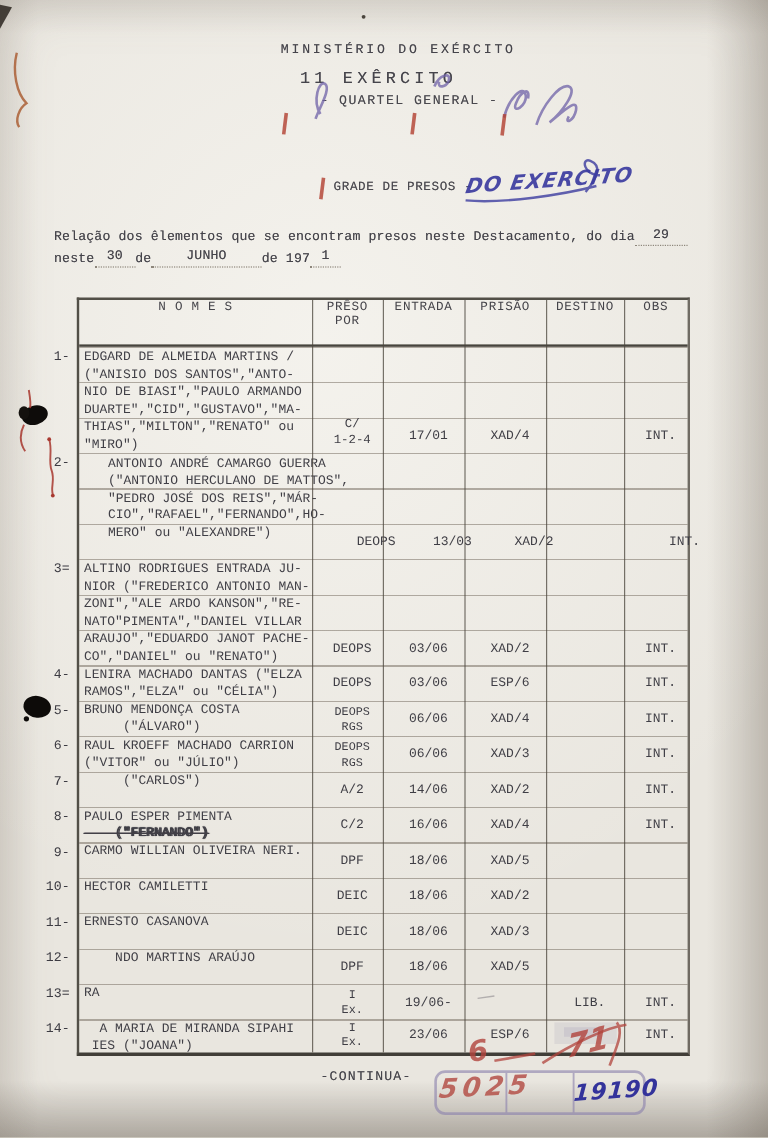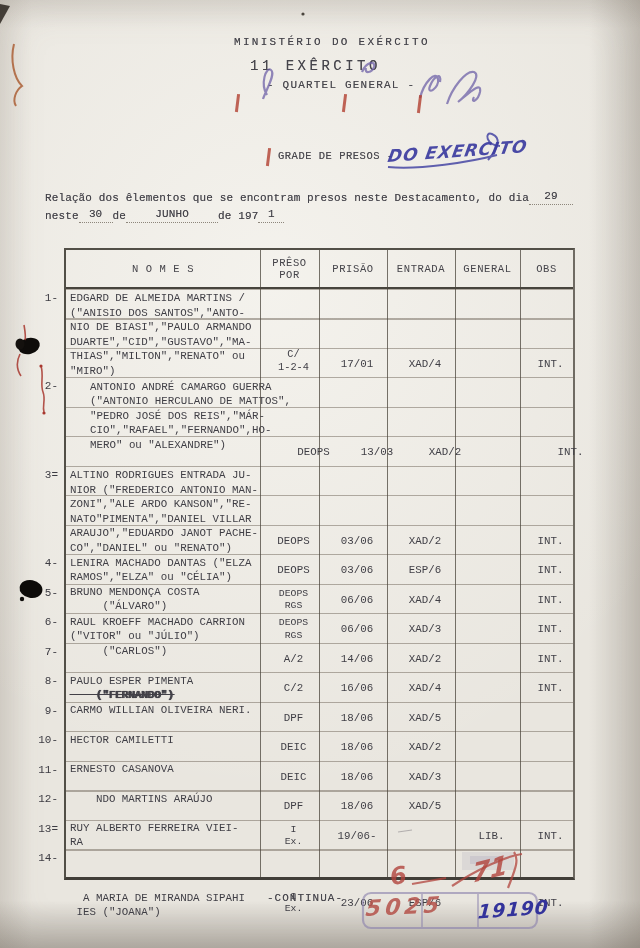--- a/index.html
+++ b/index.html
@@ -24,21 +24,21 @@
   .intro1{left:45px;top:192px}
   .intro2{left:45px;top:210px}
   .fill{display:inline-block;border-bottom:1.5px dotted #8d867b;text-align:center;vertical-align:baseline}
   .fill b{display:inline-block;transform:translateY(-2px);font-weight:normal}
   
   .tbl{position:absolute;left:64px;top:248px;width:507px;height:627px;box-sizing:content-box;
        border-top:2px solid #524f47;border-left:2px solid #524f47;
        border-right:2px solid rgba(80,75,66,.8);border-bottom:3px solid #413e38}
   .vline{position:absolute;top:0;bottom:0;width:1px;background:rgba(75,70,60,.75);z-index:3}
   .hrow{display:flex;height:37px;border-bottom:2px solid #47443d;position:relative;z-index:2}
-  .hcell{display:flex;flex-direction:column;justify-content:center;align-items:center;
+  .hcell{display:flex;flex-direction:column;justify-content:flex-start;align-items:center;
          font-size:10.5px;letter-spacing:.6px;color:#45444a;line-height:12px}
   .tbody{position:relative;
          background:repeating-linear-gradient(to bottom, rgba(110,100,88,.5) 0 1px, rgba(0,0,0,0) 1px 29.5px)}
   .erow{display:flex;position:relative}
   .ncell{padding:2px 0 0 4px;font-size:10.8px;line-height:14.55px;overflow:visible;flex:none}
   .one .ncell{line-height:14.1px;padding-top:1px}
   .nline{white-space:pre}
   .smudge{text-shadow:.9px 0 0 currentColor,-.5px 0 0 currentColor,0 0 1.2px rgba(60,58,66,.9);
           text-decoration:line-through;text-decoration-color:rgba(70,66,74,.45)}
   .dcell{position:relative;flex:none}
@@ -87,27 +87,27 @@
       <div class="vline" style="left: 454px;"></div>
       <div class="hrow">
         <div class="hcell" style="width: 194px;">
           <div>N O M E S</div>
         </div>
         <div class="hcell" style="width: 59px;">
           <div>PRÊSO</div>
           <div>POR</div>
         </div>
         <div class="hcell" style="width: 68px;">
+          <div>ENTRADA</div>
+        </div>
+        <div class="hcell" style="width: 68px;">
           <div>PRISÃO</div>
         </div>
-        <div class="hcell" style="width: 68px;">
-          <div>ENTRADA</div>
-        </div>
         <div class="hcell" style="width: 65px;">
-          <div>GENERAL</div>
+          <div>DESTINO</div>
         </div>
         <div class="hcell" style="width: 53px;">
           <div>OBS</div>
         </div>
       </div>
       <div class="tbody" style="height: 590px;">
         <div class="erow" style="height: 88.5px;">
           <div class="ncell" style="width: 194px;">
             <div class="nline">EDGARD DE ALMEIDA MARTINS /</div>
             <div class="nline">("ANISIO DOS SANTOS","ANTO-</div>
@@ -328,38 +328,37 @@
             <div class="dval"><div>18/06</div></div>
           </div>
           <div class="dcell" style="width: 68px;">
             <div class="dval"><div>XAD/5</div></div>
           </div>
           <div class="dcell" style="width: 65px;"></div>
           <div class="dcell" style="width: 53px;"></div>
         </div>
         <div class="erow one" style="height: 29.5px;">
           <div class="ncell" style="width: 194px;">
-            <div class="nline">RUY ALBERTO FERREIRA VIEI-</div>
             <div class="nline">RA</div>
           </div>
           <div class="dcell" style="width: 59px;">
             <div class="dval two"><div>I</div><div>Ex.</div></div>
           </div>
           <div class="dcell" style="width: 68px;">
             <div class="dval"><div>19/06-</div></div>
           </div>
           <div class="dcell" style="width: 68px;"></div>
           <div class="dcell" style="width: 65px;">
             <div class="dval"><div>LIB.</div></div>
           </div>
           <div class="dcell" style="width: 53px;">
             <div class="dval"><div>INT.</div></div>
           </div>
         </div>
-        <div class="erow one" style="height: 27px; margin-top: 40px;">
+        <div class="erow one" style="height: 27px;">
           <div class="ncell" style="width: 194px;">
             <div class="nline">  A MARIA DE MIRANDA SIPAHI</div>
             <div class="nline"> IES ("JOANA")</div>
           </div>
           <div class="dcell" style="width: 59px;">
             <div class="dval two"><div>I</div><div>Ex.</div></div>
           </div>
           <div class="dcell" style="width: 68px;">
             <div class="dval"><div>23/06</div></div>
           </div>

